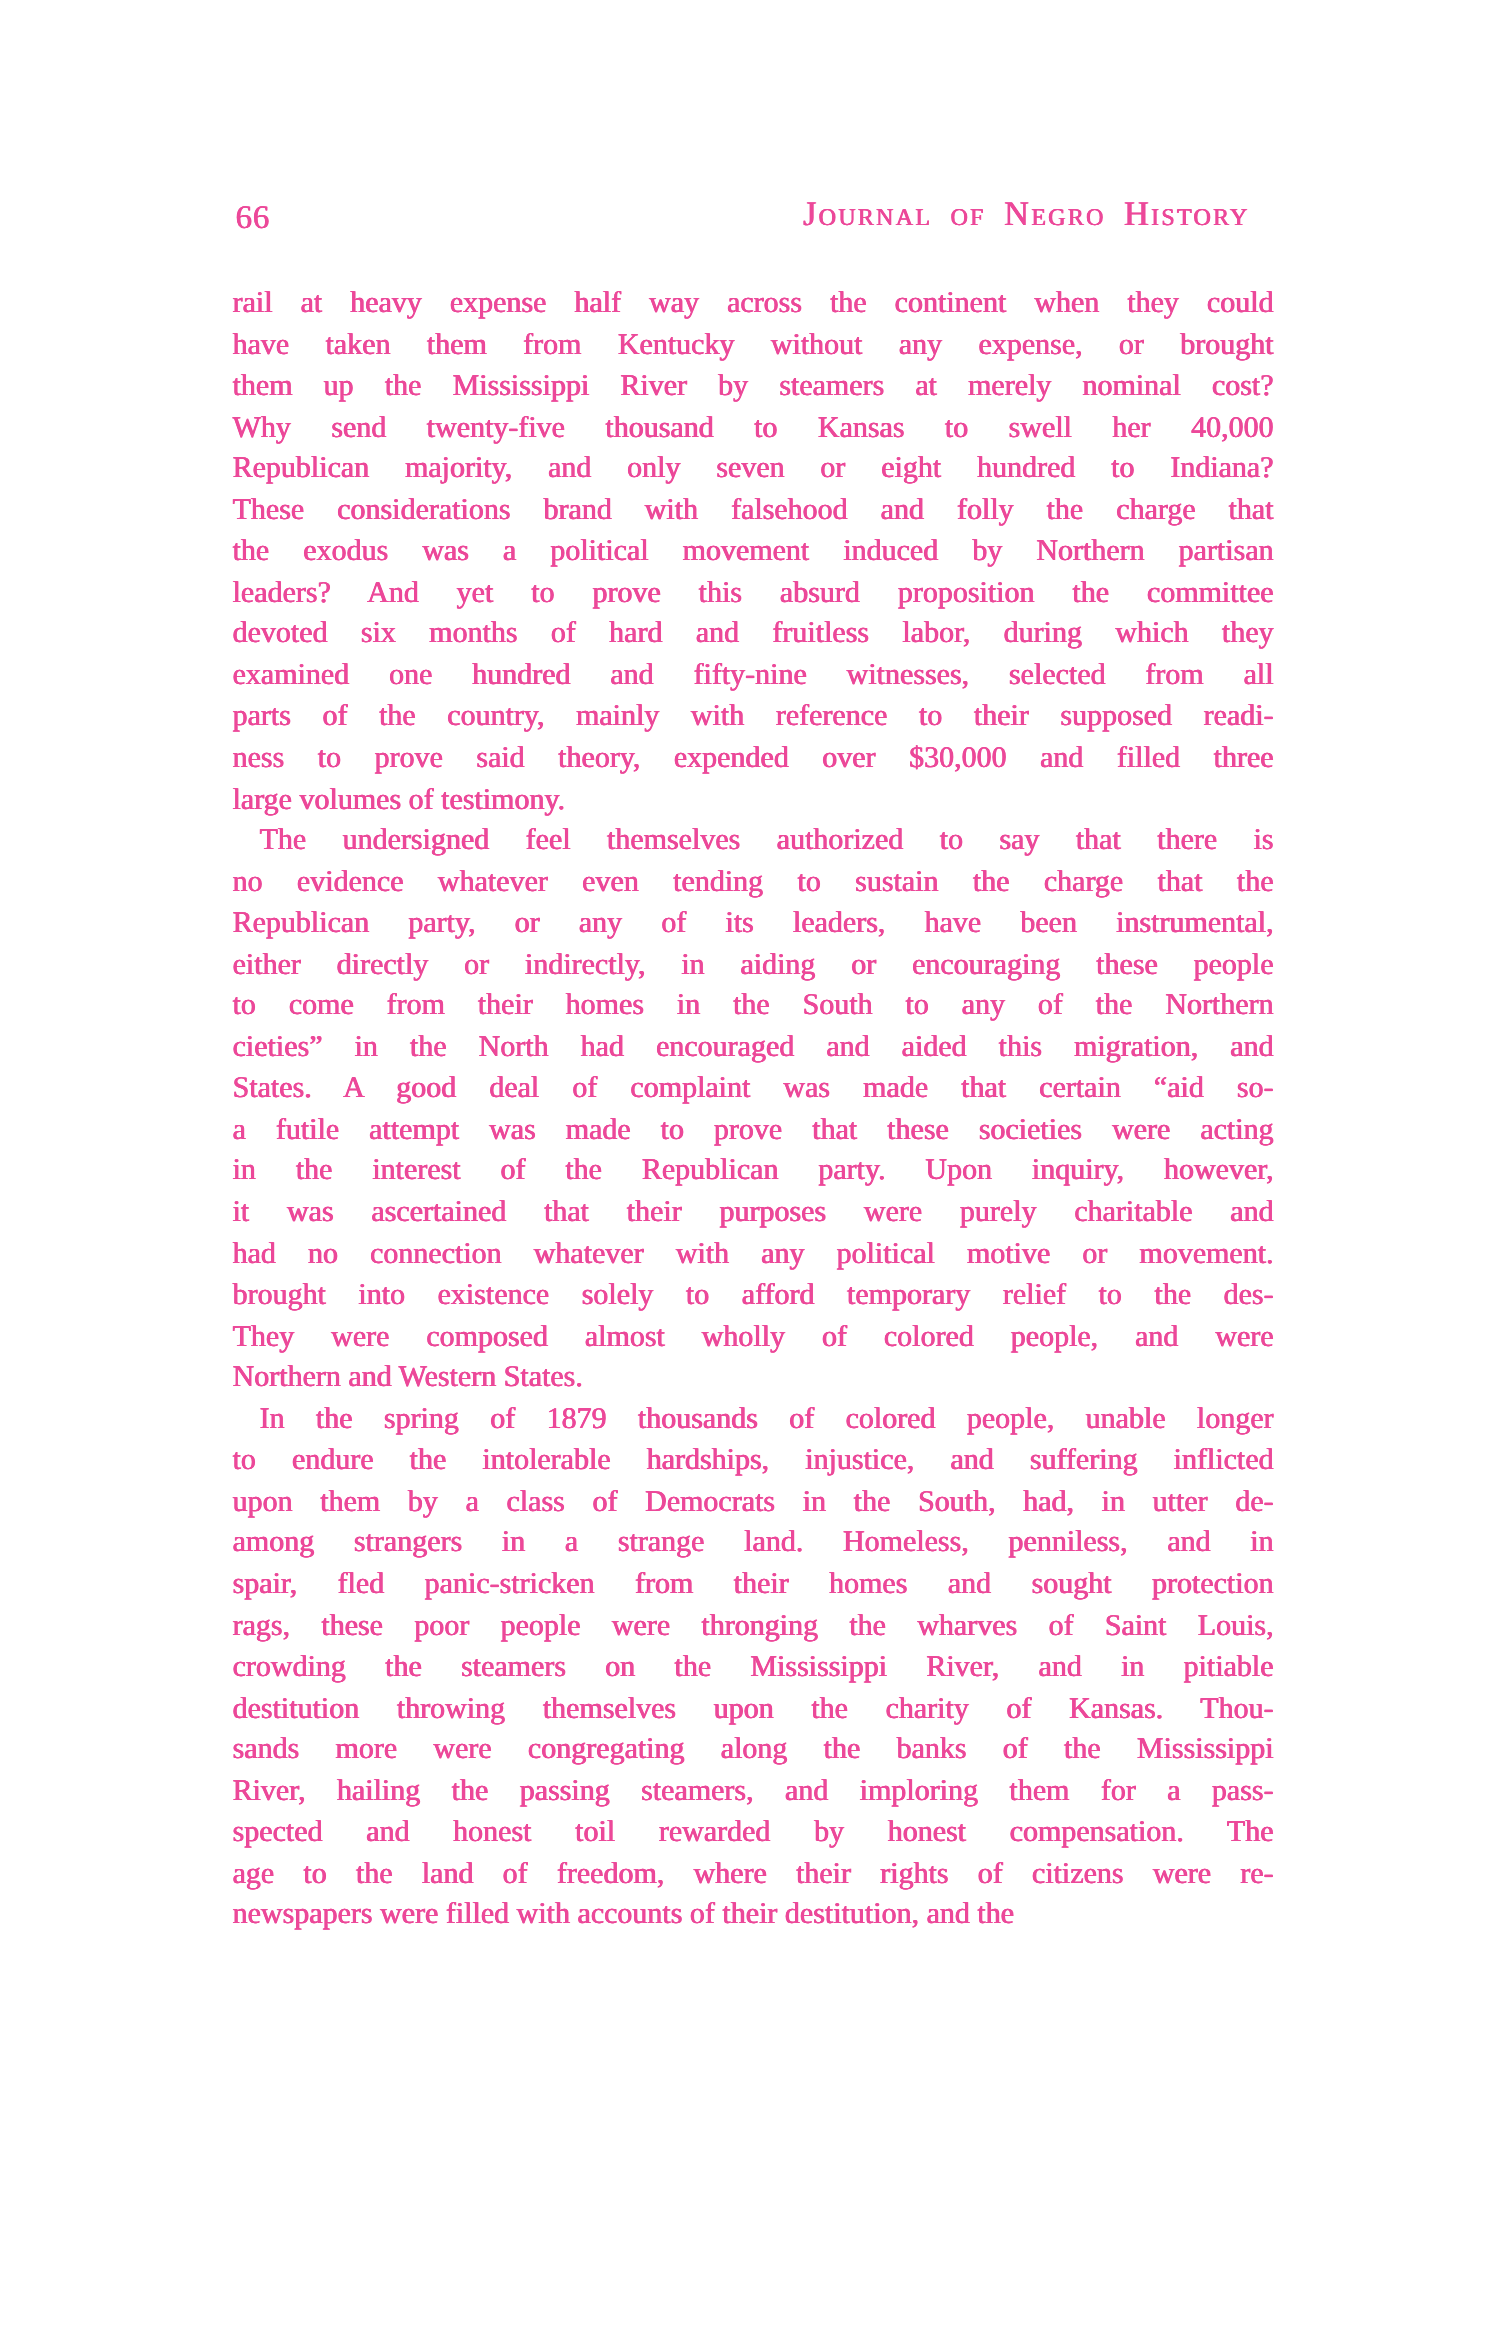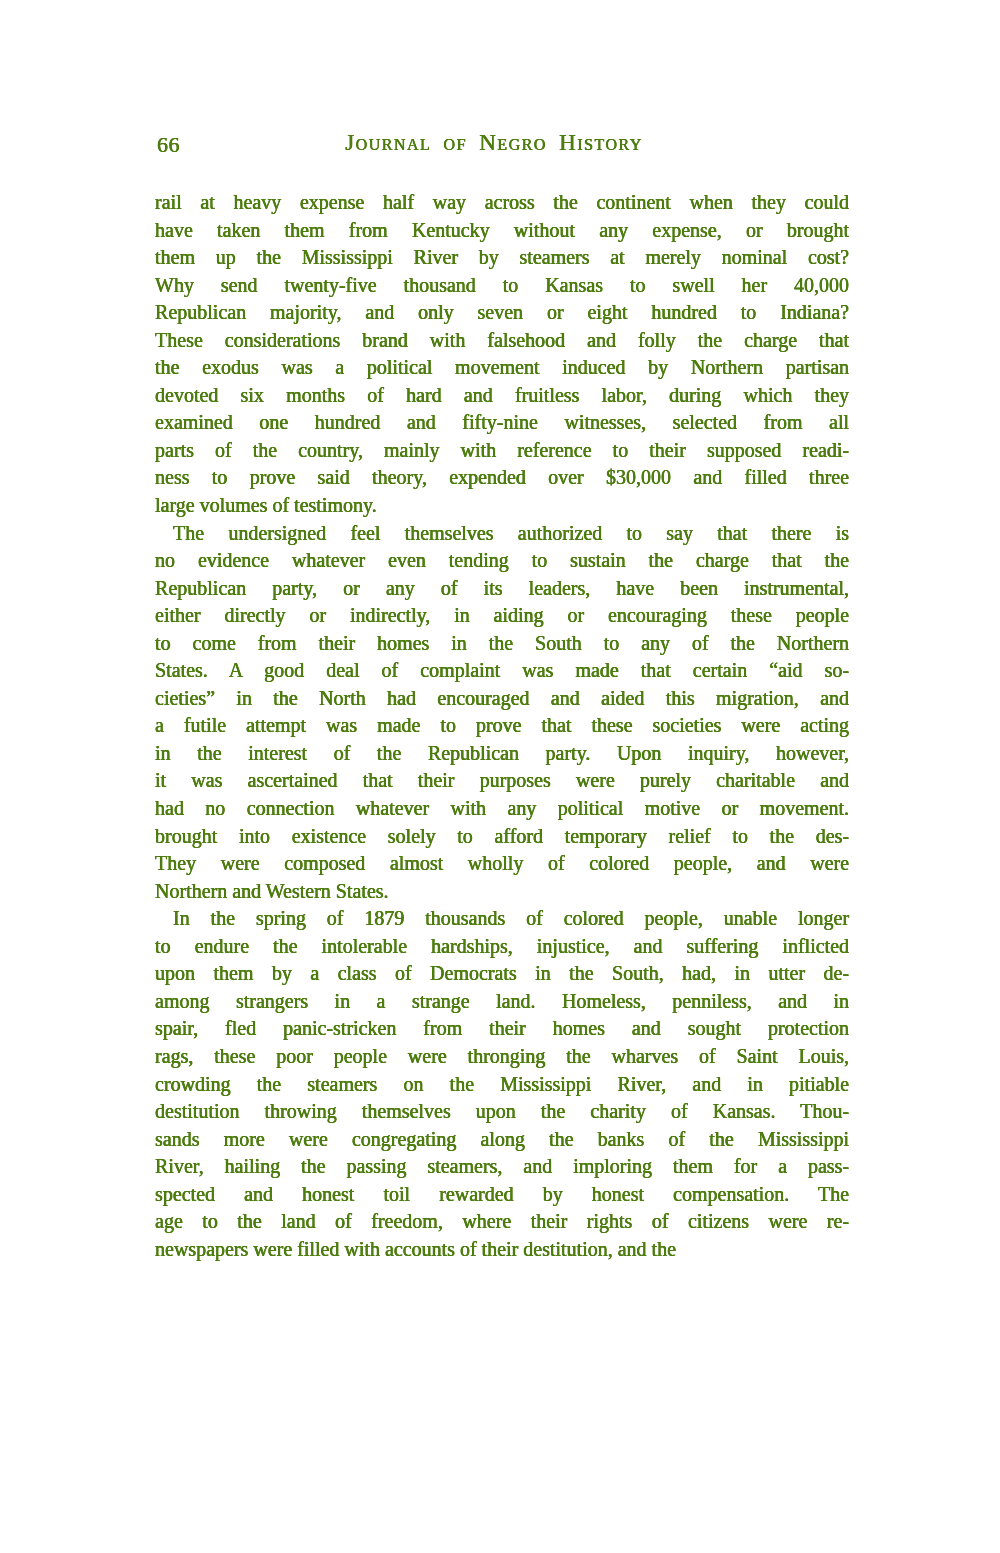--- a/index.html
+++ b/index.html
@@ -5,21 +5,21 @@
   html, body {
     margin: 0;
     padding: 0;
     background: #ffffff;
   }
   .page {
     position: relative;
     width: 1000px;
     height: 1553px;
     background: #ffffff;
-    color: #4d7c0f;
+    color: #ec4899;
     font-family: "Liberation Serif", serif;
     overflow: hidden;
   }
   .ink {
     text-shadow: 0.35px 0 0 currentColor, -0.2px 0 0 currentColor;
   }
   .header {
     position: absolute;
     left: 155px;
     top: 130px;
@@ -31,21 +31,21 @@
     left: 2px;
     top: 2px;
     font-size: 22px;
     letter-spacing: 0.5px;
   }
   .running-head {
     position: absolute;
     left: 0;
     right: 16px;
     top: 0;
-    text-align: center;
+    text-align: right;
     font-variant: small-caps;
     font-size: 23px;
     letter-spacing: 1.5px;
     word-spacing: 5px;
     font-family: Liberation Serif, serif;
   }
   .body-text {
     position: absolute;
     left: 155px;
     top: 189px;
@@ -79,34 +79,35 @@
   </div>
   <div class="body-text ink" id="body-text">
       <div class="paragraph">
         <div class="line">rail at heavy expense half way across the continent when they could</div>
         <div class="line">have taken them from Kentucky without any expense, or brought</div>
         <div class="line">them up the Mississippi River by steamers at merely nominal cost?</div>
         <div class="line">Why send twenty-five thousand to Kansas to swell her 40,000</div>
         <div class="line">Republican majority, and only seven or eight hundred to Indiana?</div>
         <div class="line">These considerations brand with falsehood and folly the charge that</div>
         <div class="line">the exodus was a political movement induced by Northern partisan</div>
+        <div class="line">leaders?  And yet to prove this absurd proposition the committee</div>
         <div class="line">devoted six months of hard and fruitless labor, during which they</div>
         <div class="line">examined one hundred and fifty-nine witnesses, selected from all</div>
         <div class="line">parts of the country, mainly with reference to their supposed readi-</div>
         <div class="line">ness to prove said theory, expended over $30,000 and filled three</div>
         <div class="line last">large volumes of testimony.</div>
       </div>
       <div class="paragraph">
         <div class="line indent">The undersigned feel themselves authorized to say that there is</div>
         <div class="line">no evidence whatever even tending to sustain the charge that the</div>
         <div class="line">Republican party, or any of its leaders, have been instrumental,</div>
         <div class="line">either directly or indirectly, in aiding or encouraging these people</div>
         <div class="line">to come from their homes in the South to any of the Northern</div>
+        <div class="line">cieties” in the North had encouraged and aided this migration, and</div>
         <div class="line">States.  A good deal of complaint was made that certain “aid so-</div>
-        <div class="line">cieties” in the North had encouraged and aided this migration, and</div>
         <div class="line">a futile attempt was made to prove that these societies were acting</div>
         <div class="line">in the interest of the Republican party.  Upon inquiry, however,</div>
         <div class="line">it was ascertained that their purposes were purely charitable and</div>
         <div class="line">had no connection whatever with any political motive or movement.</div>
         <div class="line">brought into existence solely to afford temporary relief to the des-</div>
         <div class="line">They were composed almost wholly of colored people, and were</div>
         <div class="line last">Northern and Western States.</div>
       </div>
       <div class="paragraph">
         <div class="line indent">In the spring of 1879 thousands of colored people, unable longer</div>

